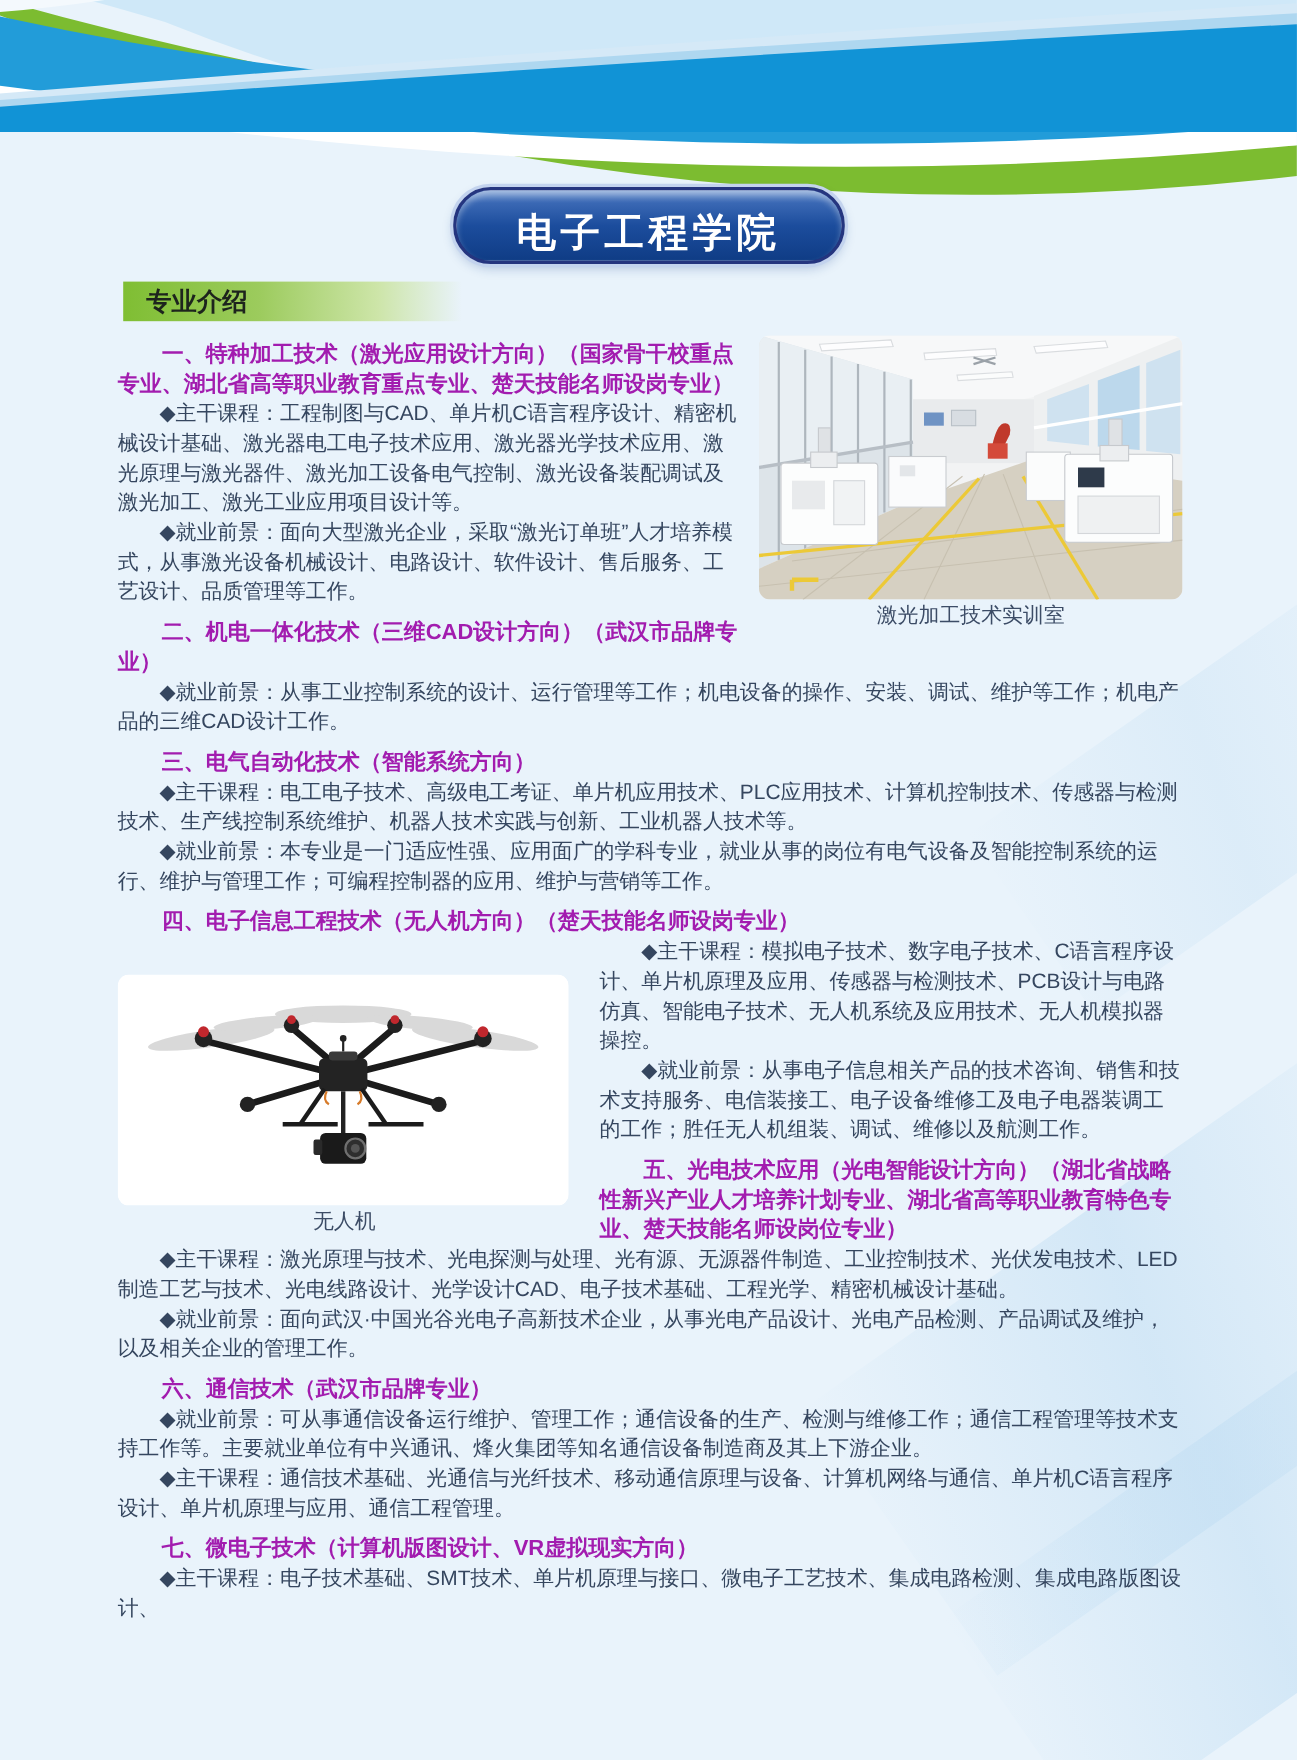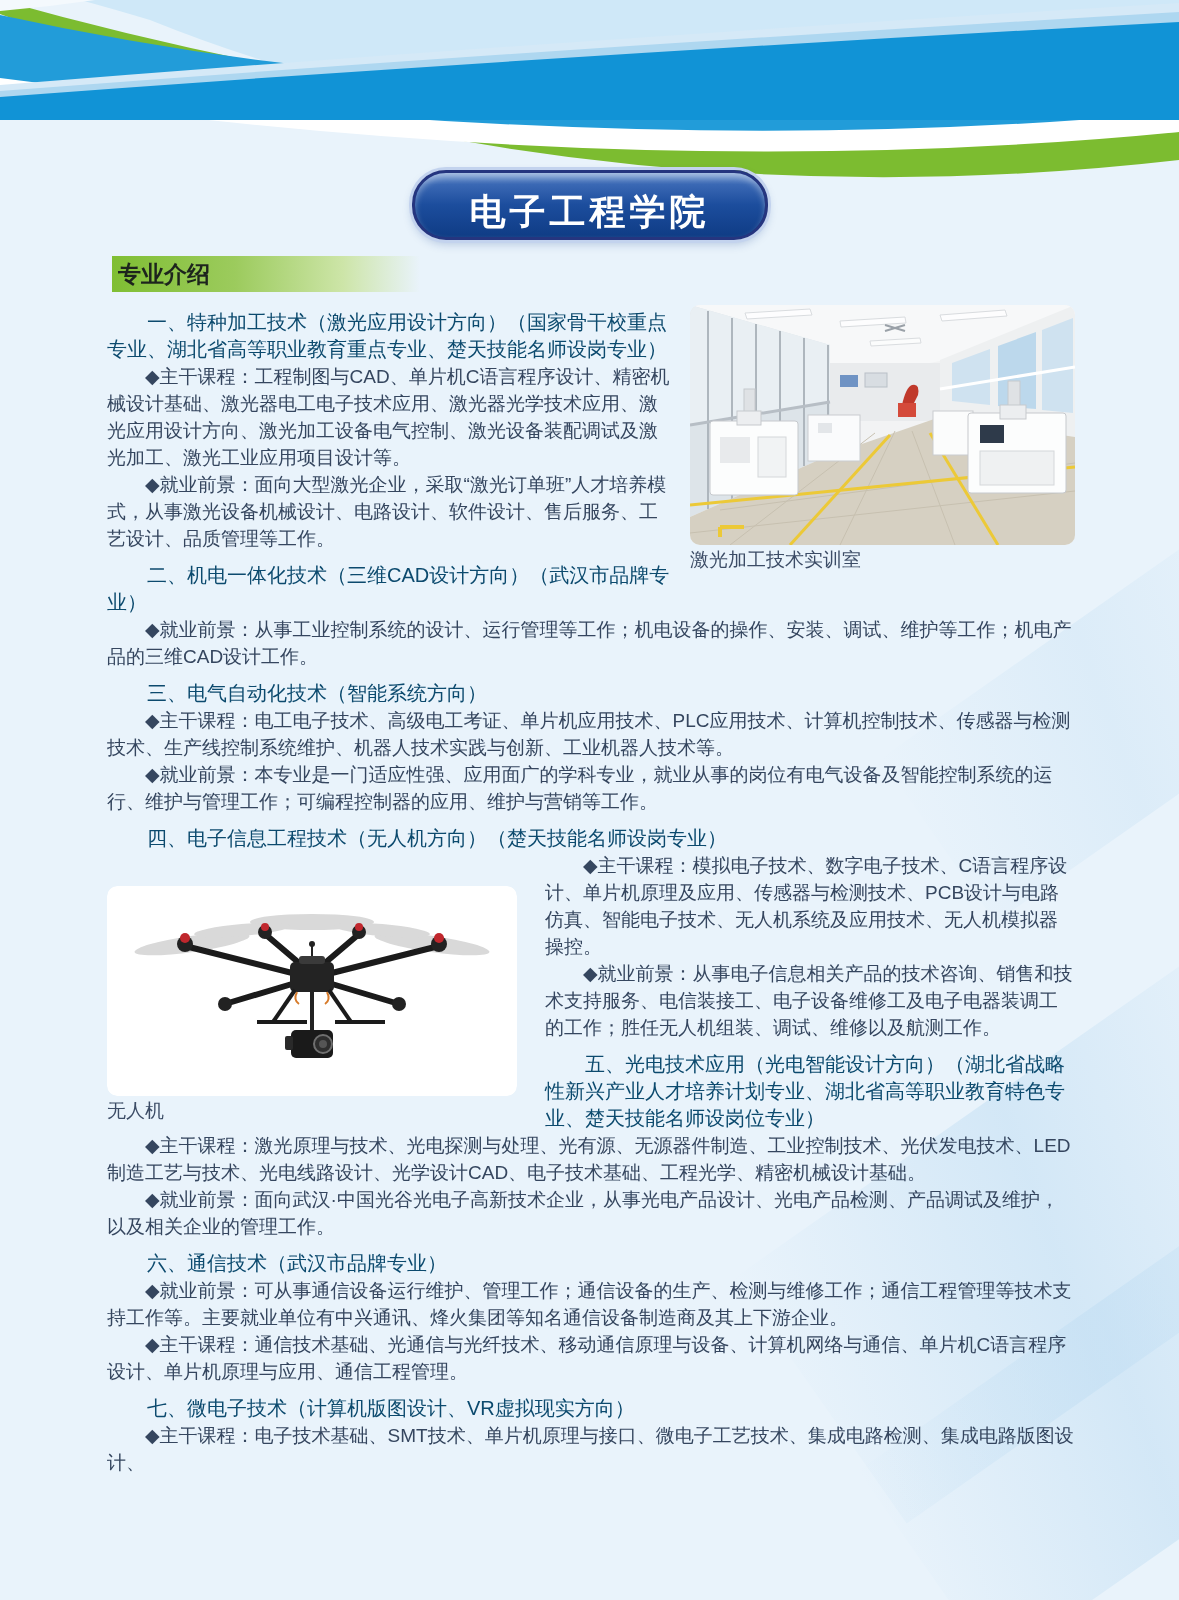--- a/index.html
+++ b/index.html
@@ -28,42 +28,42 @@
     background:linear-gradient(180deg,#7c9fd4 0%,#3a68b4 18%,#1c4d9d 50%,#0f3c85 100%);
     border:3px solid #25357f;
     box-shadow:0 0 0 3px #c3d3ee, 0 4px 10px rgba(21,65,143,.25), inset 0 4px 6px rgba(255,255,255,.35);
     display:flex; align-items:flex-end; justify-content:center;
     color:#ffffff; font-size:36px; font-weight:bold; letter-spacing:4px;
   }
 
   
   .section-label {
     position:absolute; left:112px; top:256px; width:308px; height:36px; z-index:4;
-    line-height:36px; padding-left:6px; box-sizing:border-box;
+    line-height:36px; padding-left:21px; box-sizing:border-box;
     font-size:23px; font-weight:bold; color:#1d241d;
     background:linear-gradient(90deg,#7fbe33 0%,#9ccb5d 40%,#cde5a8 75%,rgba(226,240,205,0) 100%);
   }
 
   
   .content {
     position:absolute; left:107px; top:299px; width:968px; z-index:3;
     color:#35465f; font-size:19px; line-height:27px;
   }
   .content h3 {
-    color:#0c4a6e; font-size:20px; line-height:27px; font-weight:normal;
+    color:#a21caf; font-size:20px; line-height:27px; font-weight:bold;
     margin:10px 0 0; text-indent:2em;
   }
   .content p { margin:0; text-indent:2em; }
 
   figure { margin:0; }
   .photo-lab { float:right; width:385px; margin:6px 0 2px 18px; }
   .photo-drone { float:left; width:412px; margin:34px 26px 2px 0; }
   figure svg { display:block; }
   .ph-frame { border-radius:10px; overflow:hidden; display:block; }
-  figcaption { font-size:19px; line-height:30px; color:#3c4c66; }
+  figcaption { text-align:center; font-size:19px; line-height:30px; color:#3c4c66; }
 </style>
 </head>
 <body>
 
 <div class="wm wm1"></div>
 <div class="wm wm2"></div>
 <div class="wm wm3"></div>
 
 <div class="layer top-deco">
   <svg width="1179" height="235" viewBox="0 0 1179 235">
@@ -154,21 +154,21 @@
       <rect x="278" y="108" width="98" height="80" rx="3" fill="#fcfdfd" stroke="#c6c9cd"></rect>
       <rect x="318" y="76" width="12" height="34" fill="#dfe2e5" stroke="#c6c9cd"></rect>
       <rect x="310" y="100" width="26" height="14" fill="#eceef0" stroke="#c6c9cd"></rect>
       <rect x="290" y="120" width="24" height="18" fill="#2e3a4a"></rect>
       <rect x="290" y="146" width="74" height="34" fill="#eff1f2" stroke="#d4d7da"></rect>
     </svg>
     <figcaption>激光加工技术实训室</figcaption>
   </figure>
 
   <h3>一、特种加工技术（激光应用设计方向）（国家骨干校重点专业、湖北省高等职业教育重点专业、楚天技能名师设岗专业）</h3>
-  <p>◆主干课程：工程制图与CAD、单片机C语言程序设计、精密机械设计基础、激光器电工电子技术应用、激光器光学技术应用、激光应用设计方向、激光加工设备电气控制、激光设备装配调试及激光加工、激光工业应用项目设计等。</p>
+  <p>◆主干课程：工程制图与CAD、单片机C语言程序设计、精密机械设计基础、激光器电工电子技术应用、激光器光学技术应用、激光原理与激光器件、激光加工设备电气控制、激光设备装配调试及激光加工、激光工业应用项目设计等。</p>
   <p>◆就业前景：面向大型激光企业，采取“激光订单班”人才培养模式，从事激光设备机械设计、电路设计、软件设计、售后服务、工艺设计、品质管理等工作。</p>
 
   <h3>二、机电一体化技术（三维CAD设计方向）（武汉市品牌专业）</h3>
   <p>◆就业前景：从事工业控制系统的设计、运行管理等工作；机电设备的操作、安装、调试、维护等工作；机电产品的三维CAD设计工作。</p>
 
   <h3>三、电气自动化技术（智能系统方向）</h3>
   <p>◆主干课程：电工电子技术、高级电工考证、单片机应用技术、PLC应用技术、计算机控制技术、传感器与检测技术、生产线控制系统维护、机器人技术实践与创新、工业机器人技术等。</p>
   <p>◆就业前景：本专业是一门适应性强、应用面广的学科专业，就业从事的岗位有电气设备及智能控制系统的运行、维护与管理工作；可编程控制器的应用、维护与营销等工作。</p>
 
   <h3>四、电子信息工程技术（无人机方向）（楚天技能名师设岗专业）</h3>

